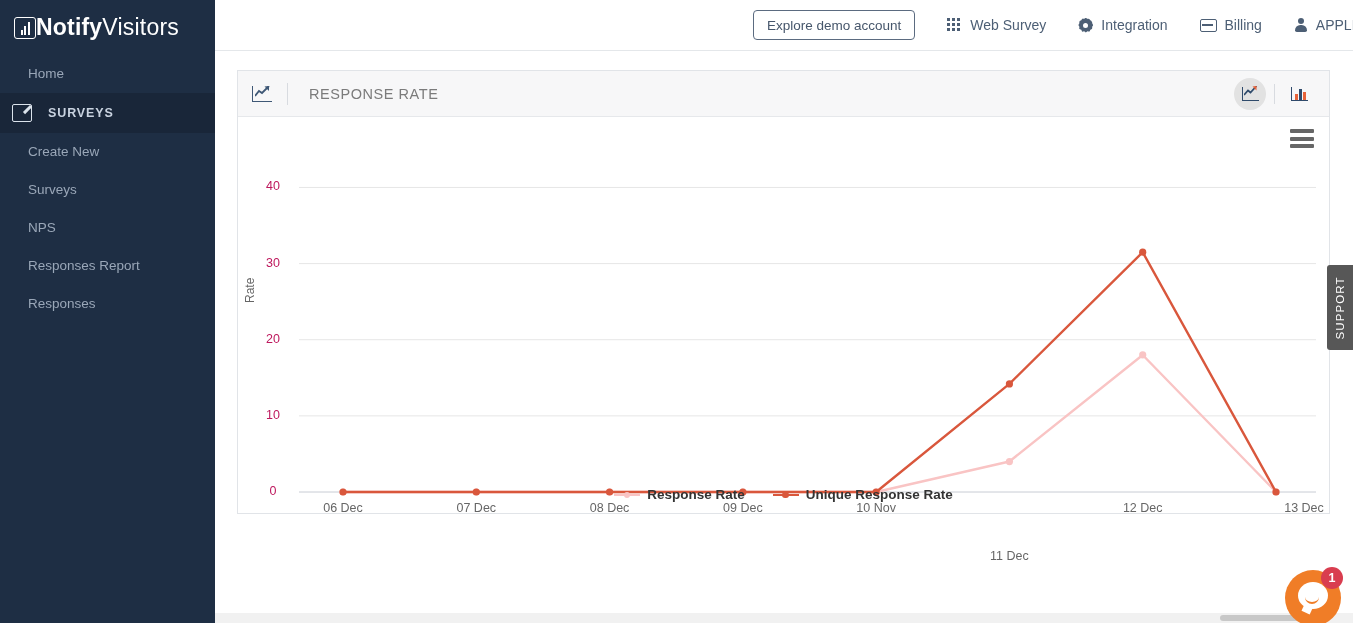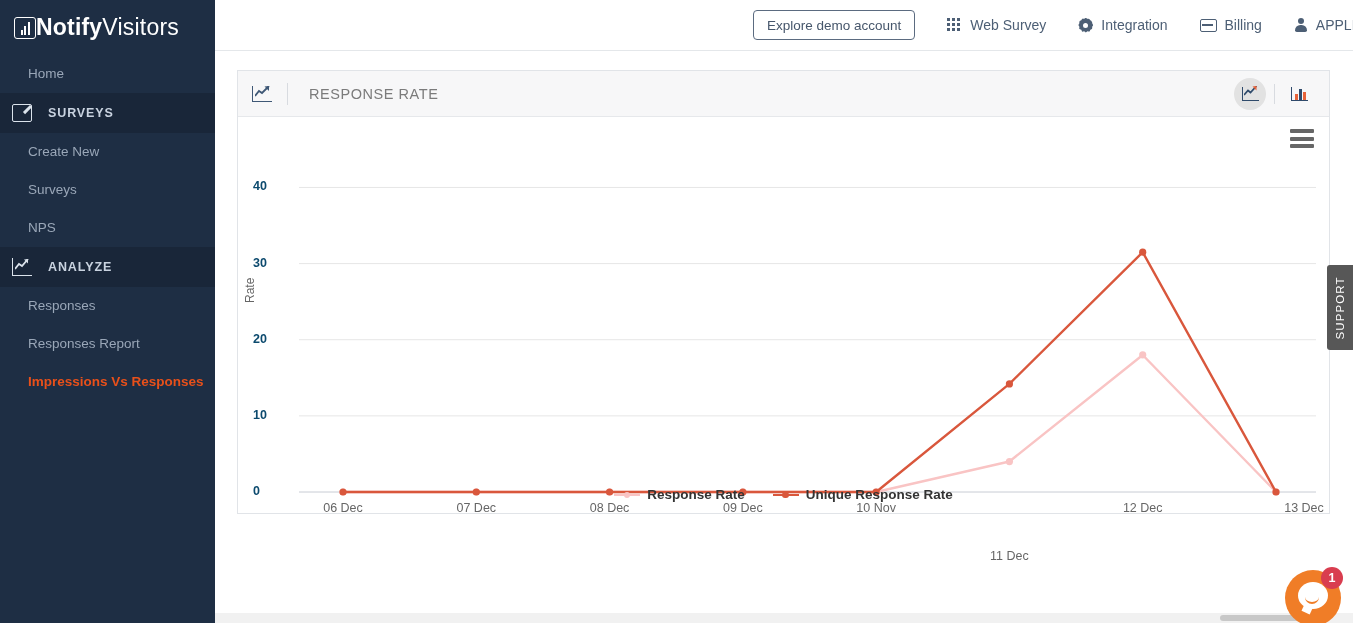--- a/index.html
+++ b/index.html
@@ -194,22 +194,22 @@
   }
   #export-menu i { display: block; height: 4px; background: #666666; border-radius: 1px; }
 
   #ylabel {
     position: absolute; left: 5px; top: 186px;
     transform: rotate(-90deg); transform-origin: left top;
     font-size: 12px; color: #666666;
     white-space: nowrap;
   }
   .ytick {
-    position: absolute; right: 0; width: 40px; text-align: left;
-    font-size: 12.5px; color: #0c4a6e; font-weight: bold;
+    position: absolute; right: 0; width: 40px; text-align: center;
+    font-size: 12.5px; color: #be185d;
   }
   .xtick {
     position: absolute; font-size: 12.5px; color: #666666;
     transform: translateX(-50%); white-space: nowrap;
   }
   #legend {
     position: absolute; left: 0; right: 0; bottom: 12px;
     display: flex; justify-content: center; gap: 28px;
   }
   .lg-item { display: flex; align-items: center; gap: 7px; cursor: pointer; }
@@ -295,32 +295,22 @@
     <a class="nav-link" href="#">Home</a>
 
     <div class="nav-section">
       <span class="sec-icon edit"></span>
       <span>SURVEYS</span>
     </div>
     <a class="nav-link" href="#">Create New</a>
     <a class="nav-link" href="#">Surveys</a>
     <a class="nav-link" href="#">NPS</a>
 
-    <div class="nav-section">
-      <span class="sec-icon chart">
-        <svg width="15" height="13" viewBox="0 0 15 13">
-            <polyline points="0,10 4,5 7,7 13,0" fill="none" stroke="#dbe3ec" stroke-width="1.8"></polyline>
-            <polygon points="13,0 13,4.5 9,0.5" fill="#dbe3ec"></polygon>
-          </svg>
-      </span>
-      <span>ANALYZE</span>
-    </div>
+    <a class="nav-link" href="#">Responses Report</a>
     <a class="nav-link" href="#">Responses</a>
-    <a class="nav-link" href="#">Responses Report</a>
-    <a class="nav-link active" href="#">Impressions Vs Responses</a>
   </div>
 
   <div id="topbar">
     <button class="demo-btn">Explore demo account</button>
 
     <div class="top-item">
       <span class="grid-icon">
           <i></i>
           <i></i>
           <i></i>

